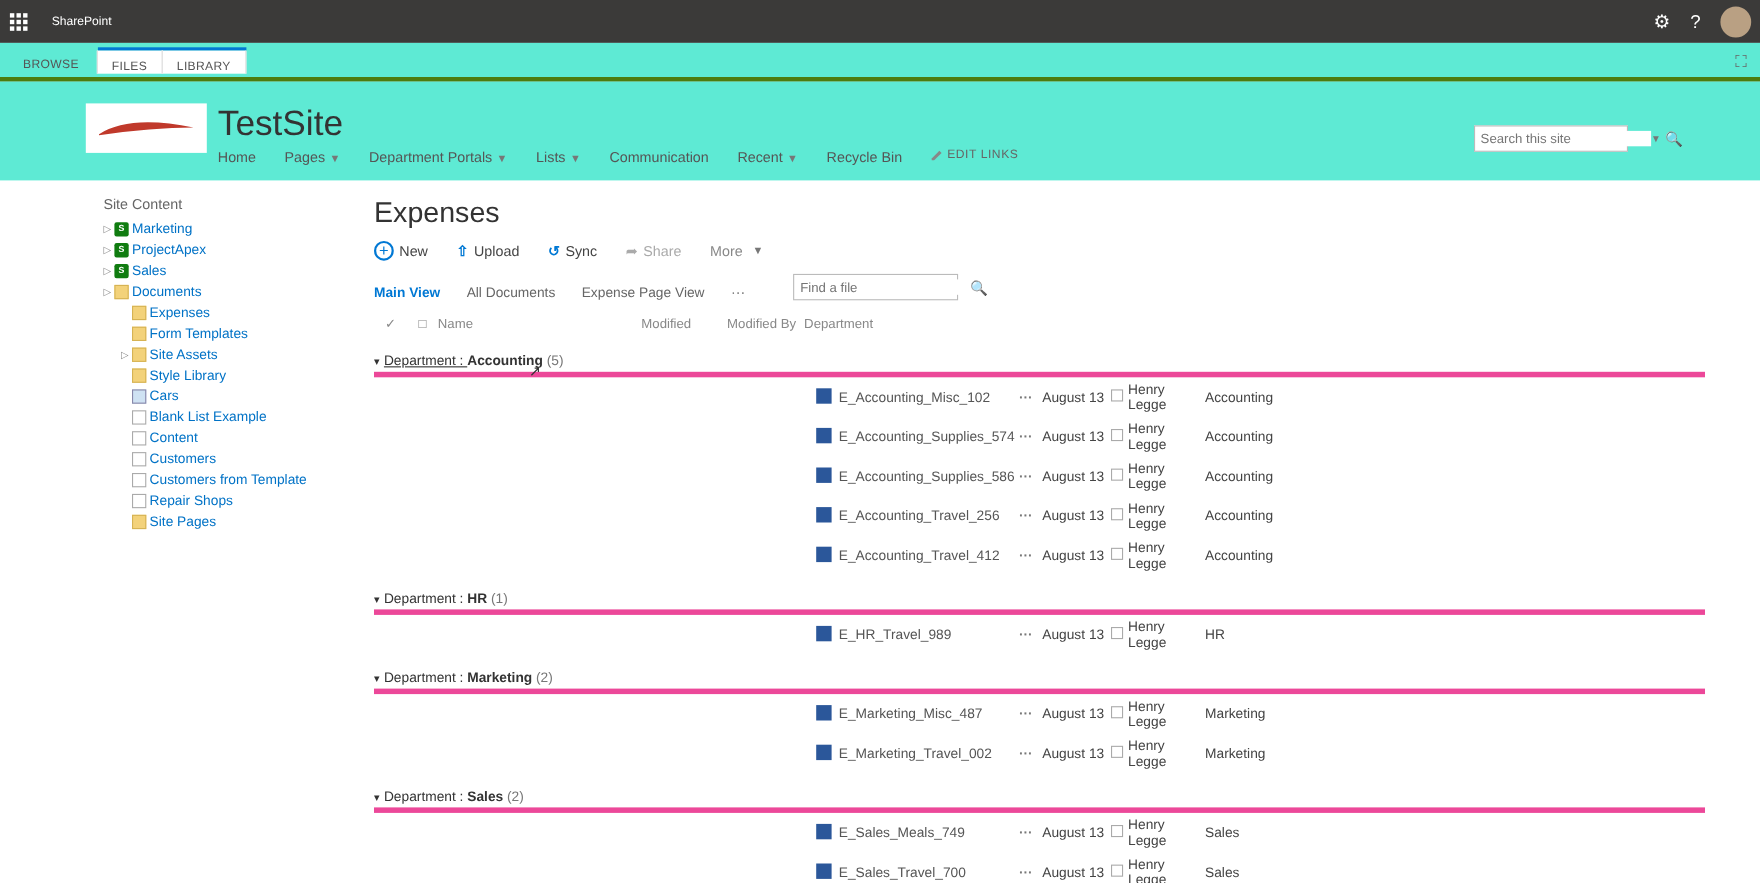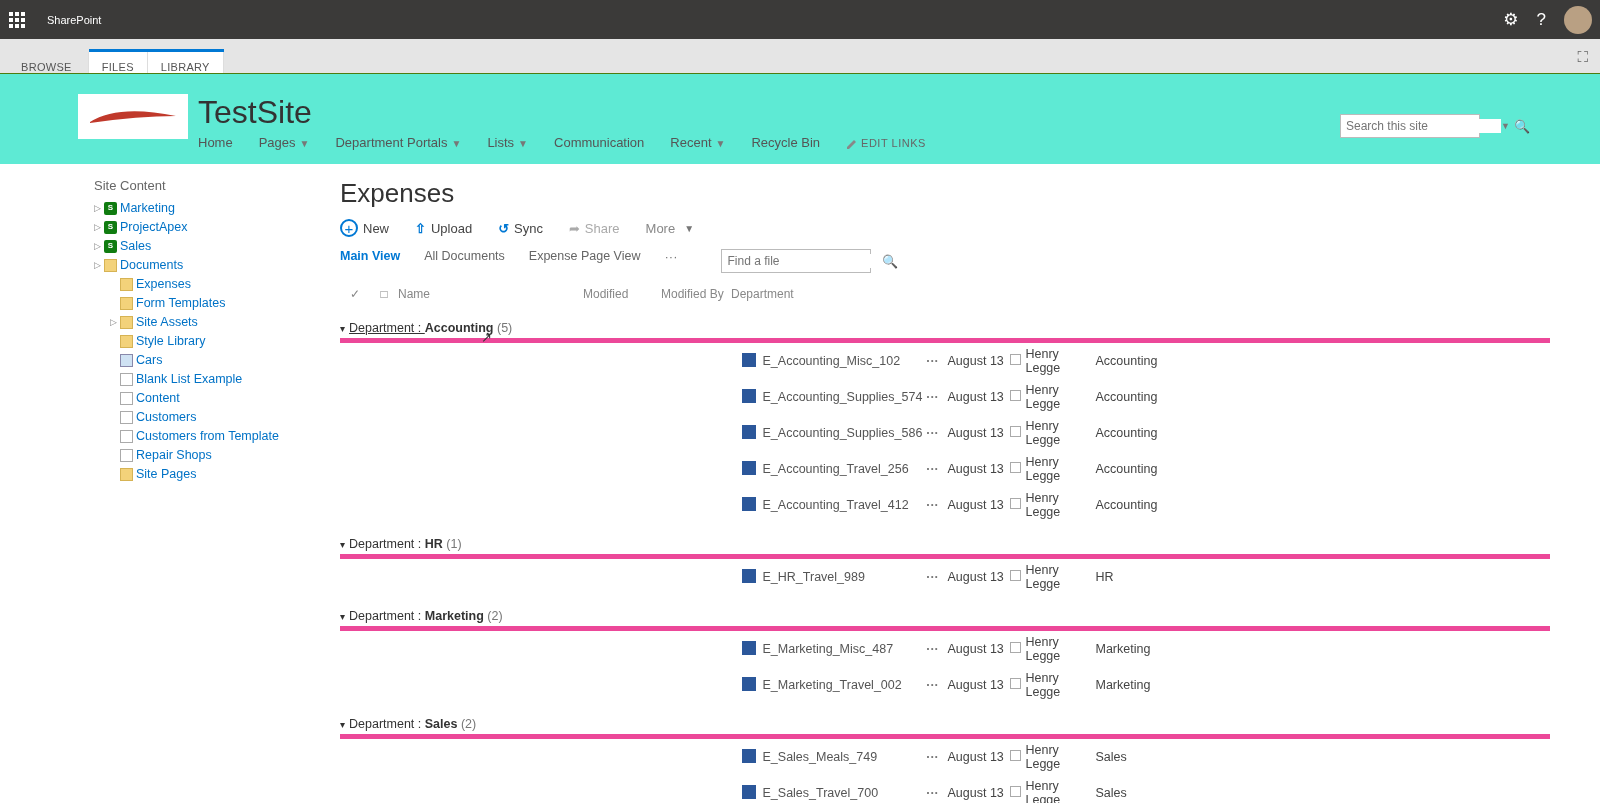--- a/index.html
+++ b/index.html
@@ -7,34 +7,34 @@
   
   .suite-bar { background: #3b3a39; color: #fff; height: 39px; display: flex; align-items: center; padding: 0 8px; }
   .waffle { width: 23px; height: 23px; display: inline-flex; flex-wrap: wrap; align-content: center; cursor: pointer; margin-right: 16px;}
   .waffle span { width:4px; height:4px; background:#fff; margin:1px; }
   .suite-title { font-size: 11px; font-weight: 400; }
   .suite-spacer { flex: 1; }
   .suite-icon { color:#fff; margin-left: 18px; cursor:pointer; font-size: 17px; }
   .avatar { width:28px; height:28px; border-radius:50%; background:#b9a083; margin-left:18px; cursor:pointer; display:inline-block; }
 
   
-  .ribbon-bar { background: #e5e5e5; border-bottom: 1px solid #4d7c0f; height: 35px; display:flex; align-items:flex-end; padding:0 8px; position:relative;}
+  .ribbon-bar { background: #5eead4; border-bottom: 4px solid #4d7c0f; height: 35px; display:flex; align-items:center; padding:0 8px; position:relative;}
   .ribbon-tab { padding: 9px 13px 0; font-size: 11px; color:#555; cursor:pointer; text-transform:uppercase; letter-spacing:0.3px;}
   .ribbon-group { display:flex; border-top:3px solid #0078d4; margin-left:4px;}
   .ribbon-group .ribbon-tab { background:#fff; border-left:1px solid #ddd; border-right:1px solid #ddd; margin-left:-1px;}
   .full-icon { position:absolute; right:12px; top:9px; font-size:15px; color:#666; cursor:pointer;}
 
   
   .site-header { background:#5eead4; padding: 20px 12px 14px 78px; border-bottom:0px; display:flex;}
   .logo-box { width:110px; height:45px; background:#fff; display:flex; align-items:center; justify-content:center; margin-right:10px; }
   .logo-swoosh { width:90px; height:18px; position:relative;}
   .logo-swoosh svg{display:block;}
   .site-meta { flex:1; }
   .site-title { font-size: 32px; font-weight:300; color:#333; margin-bottom:4px;}
-  .top-nav { display:flex; align-items:center; gap: 26px; }
+  .top-nav { display:flex; align-items:flex-start; gap: 26px; }
   .top-nav a { color:#555; font-size:13px; cursor:pointer;}
   .caret { font-size:10px; color:#777; margin-left:4px;}
   .edit-links { color:#666; font-size:11px; letter-spacing:0.5px; cursor:pointer; }
   .edit-links svg{vertical-align:-2px; margin-right:4px;}
   .search-box { position:absolute; right:120px; margin-top: 20px; border:1px solid #bbb; background:#fff; width:140px; height:24px; display:flex; align-items:center; padding:0 5px;}
   .search-box input { border:none; outline:none; flex:1; font-size:12px; color:#888;}
   .search-box .crt{ font-size:9px; color:#777; margin-right:4px;}
   .search-box .mag{ color:#555; font-size:13px;}
 
   
@@ -54,21 +54,21 @@
 
   
   .main { flex:1; padding: 0 50px 40px 0;}
   .list-title { font-size: 26px; font-weight:300; color:#333; margin-bottom:10px;}
   .cmd-row { display:flex; gap:26px; align-items:center; margin-bottom:12px;}
   .cmd { display:flex; align-items:center; gap:5px; color:#444; font-size:13px; cursor:pointer;}
   .cmd.grey { color:#aaa;}
   .cmd .ic { color:#0078d4; font-weight:bold;}
   .cmd .icgrey { color:#aaa;}
   .plus-circle { width:18px;height:18px;border:2px solid #0078d4;border-radius:50%;display:inline-flex;align-items:center;justify-content:center;color:#0078d4;font-size:15px;line-height:1;}
-  .view-row { display:flex; gap:24px; align-items:flex-start; margin-bottom:10px;}
+  .view-row { display:flex; gap:24px; align-items:flex-end; margin-bottom:10px;}
   .view-row a { font-size:12.5px; color:#666; cursor:pointer;}
   .view-row a.active { color:#0078d4; font-weight:600;}
   .view-row .dots { color:#777; cursor:pointer;}
   .find-box { border:1px solid #bbb; height:24px; width:150px; display:flex; align-items:center; padding:0 5px; margin-left:20px;}
   .find-box input{border:none;outline:none;flex:1;font-size:12px;color:#888;}
   .find-box .mag{color:#555;}
 
   
   .col-head { display:flex; align-items:center; color:#888; font-size:12px; padding:4px 0 6px; gap:0;}
   .c-check{width:30px; text-align:center;}

